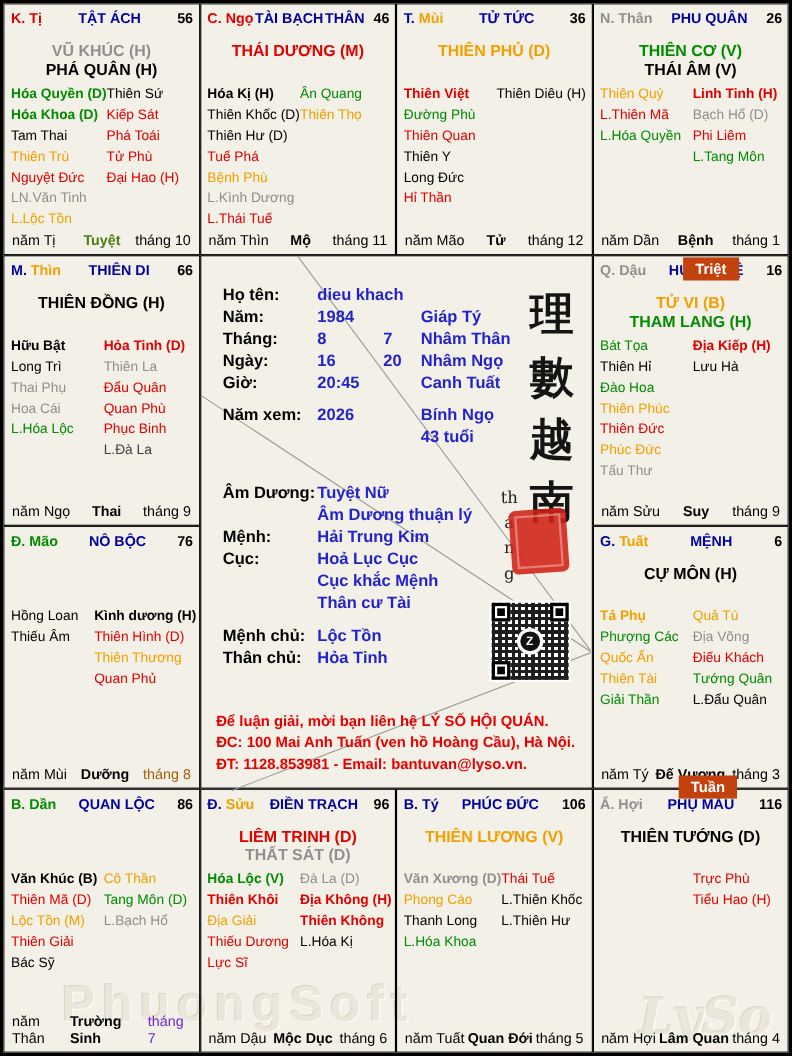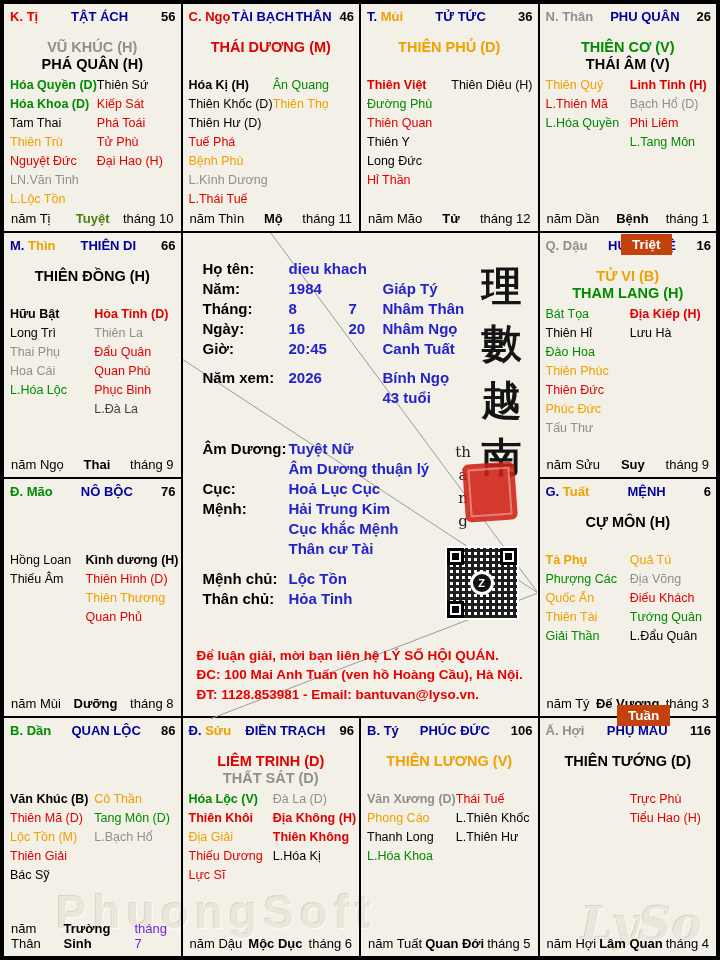--- a/index.html
+++ b/index.html
@@ -277,21 +277,21 @@
           <div class="col">
             <div style="color: rgb(0, 0, 0); font-weight: 700;">Kình dương (H)</div>
             <div style="color: rgb(224, 0, 0);">Thiên Hình (D)</div>
             <div style="color: rgb(240, 160, 0);">Thiên Thương</div>
             <div style="color: rgb(224, 0, 0);">Quan Phủ</div>
           </div>
         </div>
         <div class="cfoot">
           <span class="fy" style="color: rgb(0, 0, 0);">năm Mùi</span>
           <span class="stage" style="color: rgb(0, 0, 0); font-weight: 700;">Dưỡng</span>
-          <span class="fm" style="color: #000000;">tháng 8</span>
+          <span class="fm" style="color: #a16207;">tháng 8</span>
         </div>
       </div>
     <div class="palace-cell c7">
         <div class="chead">
           <span class="sb"><span class="stem" style="color: rgb(0, 0, 160); font-weight: 700;">G. </span><span class="branch" style="color: rgb(240, 160, 0); font-weight: 700;">Tuất</span></span>
           <span class="pal" style="color: rgb(0, 0, 160); font-weight: 700;">MỆNH</span>
           <span class="num" style="color: rgb(0, 0, 0); font-weight: 700;">6</span>
         </div>
         <div class="cmains">
           <div style="color: rgb(0, 0, 0); font-weight: 700;">CỰ MÔN (H)</div>
@@ -479,26 +479,26 @@
         <div class="gap30"></div>
         <div class="irow">
             <span class="lbl">Âm Dương:</span>
             <span class="val">Tuyệt Nữ</span>
           </div>
         <div class="irow">
             <span class="lbl"></span>
             <span class="val">Âm Dương thuận lý</span>
           </div>
         <div class="irow">
+            <span class="lbl">Mệnh:</span>
+            <span class="val">Hải Trung Kim</span>
+          </div>
+        <div class="irow">
             <span class="lbl">Cục:</span>
             <span class="val">Hoả Lục Cục</span>
-          </div>
-        <div class="irow">
-            <span class="lbl">Mệnh:</span>
-            <span class="val">Hải Trung Kim</span>
           </div>
         <div class="irow">
             <span class="lbl"></span>
             <span class="val">Cục khắc Mệnh</span>
           </div>
         <div class="irow">
             <span class="lbl"></span>
             <span class="val">Thân cư Tài</span>
           </div>
         <div class="gap10"></div>

